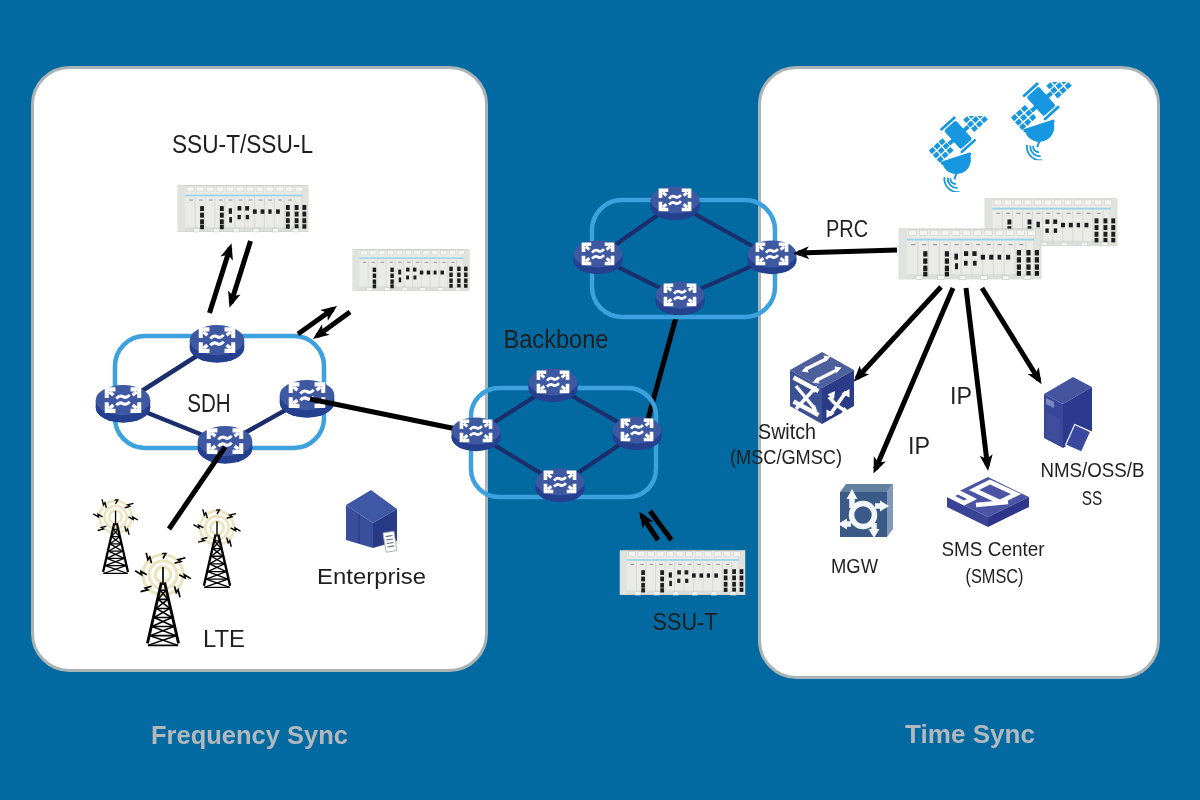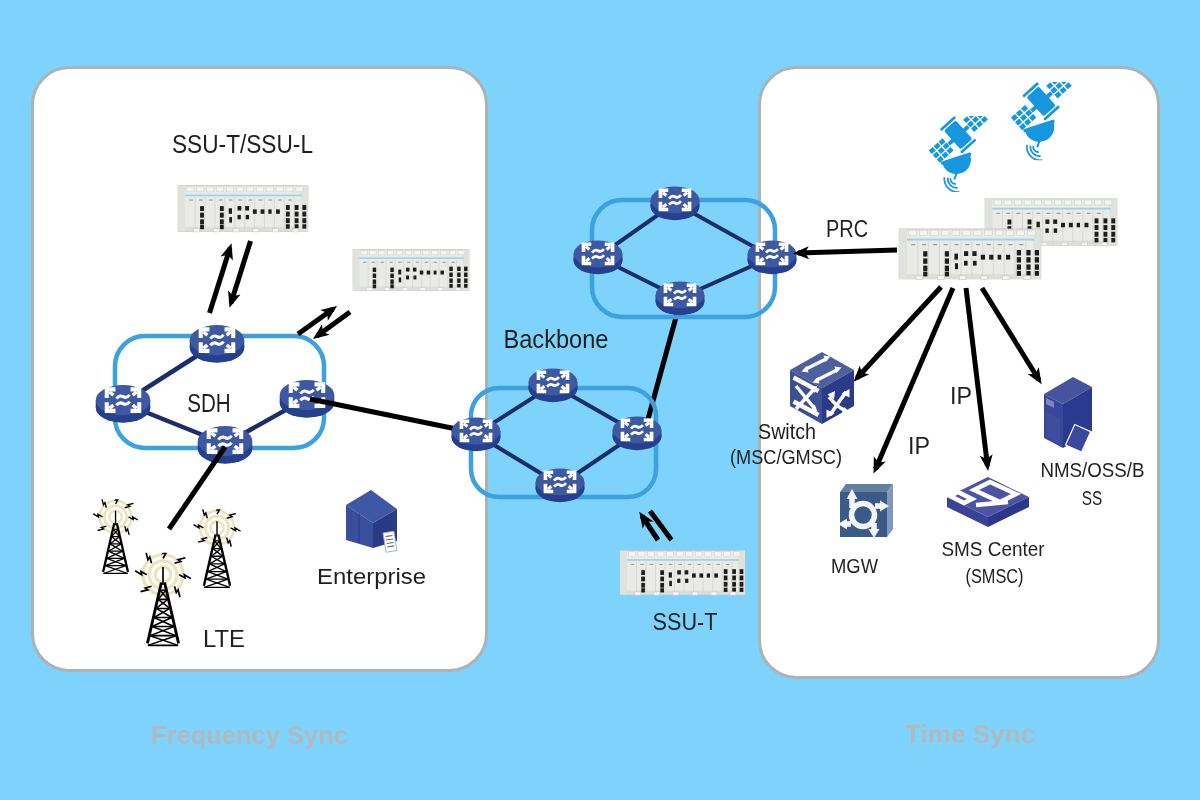--- a/index.html
+++ b/index.html
@@ -1,16 +1,16 @@
 <!DOCTYPE html>
 <html><head>
 <meta charset="utf-8">
 <style>
   html,body{margin:0;padding:0;background:#fdfdfd;}
-  #stage{position:relative;width:1200px;height:800px;overflow:hidden;background:#7dd3fc;}
+  #stage{position:relative;width:1200px;height:800px;overflow:hidden;background:#0369a1;}
   svg text{font-family:"Liberation Sans",sans-serif;fill:#1f1f1f;text-anchor:middle;}
 </style>
 </head>
 <body>
 <div id="stage">
 <svg width="1200" height="800" viewBox="0 0 1200 800" xmlns="http://www.w3.org/2000/svg">
 <defs>
 
 <symbol id="router" viewBox="0 0 100 72">
   <path d="M3,30 L3,43 A47,26 0 0 0 97,43 L97,30 Z" fill="#24408f"></path>

